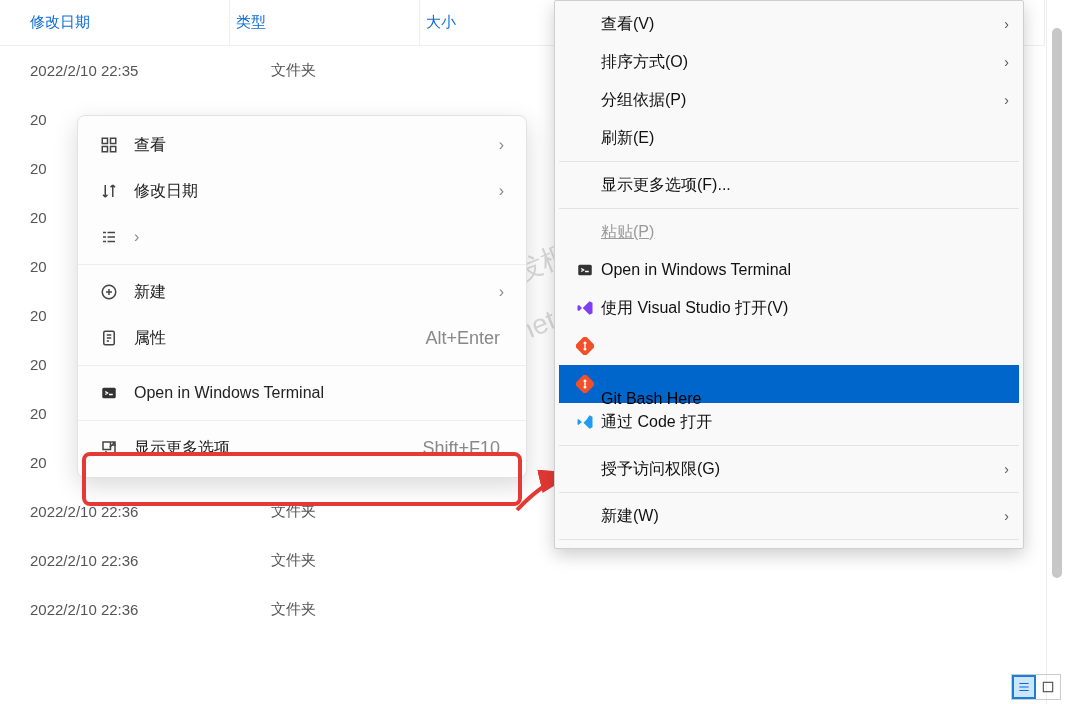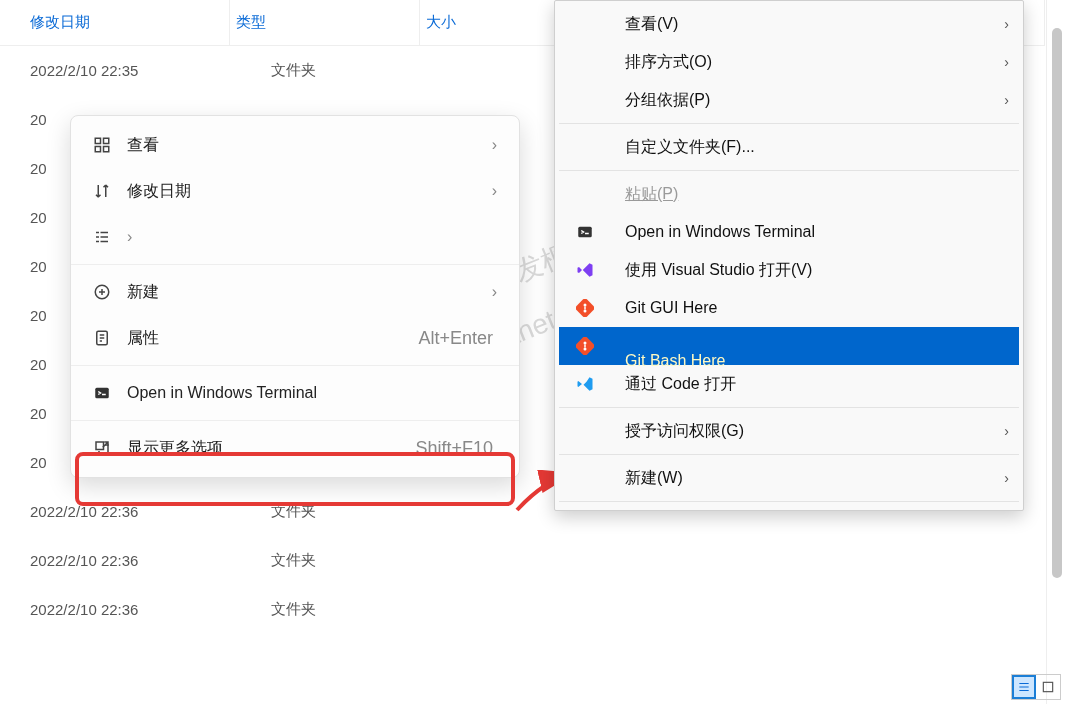--- a/index.html
+++ b/index.html
@@ -43,21 +43,21 @@
     height: 49px;
     align-items: center;
     font-size: 15px;
     color: #555;
   }
   .row .cell-date { width: 230px; padding-left: 30px; }
   .row .cell-type { width: 190px; margin-left: 41px; }
   
   .menu1 {
     position: absolute;
-    left: 70px;
+    left: 77px;
     top: 115px;
     width: 450px;
     background: #fdfdfd;
     border: 1px solid #e2e2e2;
     border-radius: 8px;
     box-shadow: 0 8px 24px rgba(0,0,0,0.15);
     padding: 6px 0;
     z-index: 5;
   }
   .m1-item {
@@ -98,33 +98,32 @@
     padding: 4px 2px;
     z-index: 6;
   }
   .m2-item {
     display: flex;
     align-items: center;
     height: 38px;
     padding: 0 10px 0 10px;
     margin: 0 2px;
     position: relative;
-    gap: 24px;
   }
   .m2-icon {
     width: 32px;
     display:flex;align-items:center;justify-content:center;
   }
   .m2-icon svg { width: 18px; height: 18px; }
   .m2-label { font-size: 16px; color: #111; flex:1; }
   .m2-label.disabled { color: #9a9a9a; text-decoration: underline; }
   .m2-chevron { color: #555; font-size: 14px; }
   .m2-sep { height:1px; background:#e3e3e3; margin:4px 2px; }
   .m2-selected { background:#0066cc; }
-  .m2-selected .m2-label { color:#fef9c3;margin-top:30px; }
+  .m2-selected .m2-label { color:#000000;margin-top:30px; }
   
   .arrow {
     position:absolute;
     z-index:4;
     pointer-events:none;
   }
   
   .scroll-edge {
     position:absolute;
     right:0; top:0;
@@ -330,24 +329,28 @@
   <div class="m2-item">
     <span class="m2-icon"></span>
     <span class="m2-label">排序方式(O)</span>
     <span class="m2-chevron">›</span>
   </div>
   <div class="m2-item">
     <span class="m2-icon"></span>
     <span class="m2-label">分组依据(P)</span>
     <span class="m2-chevron">›</span>
   </div>
+  <div class="m2-item">
+    <span class="m2-icon"></span>
+    <span class="m2-label">刷新(E)</span>
+  </div>
   <div class="m2-sep"></div>
   <div class="m2-item">
     <span class="m2-icon"></span>
-    <span class="m2-label">自定义文件夹(F)...</span>
+    <span class="m2-label">显示更多选项(F)...</span>
   </div>
   <div class="m2-sep"></div>
   <div class="m2-item">
     <span class="m2-icon"></span>
     <span class="m2-label disabled">粘贴(P)</span>
   </div>
   <div class="m2-item">
     <span class="m2-icon">
         <svg viewBox="0 0 24 24">
           <rect x="3" y="5" width="18" height="14" rx="2" fill="#333"></rect>
@@ -366,21 +369,20 @@
   </div>
   <div class="m2-item">
     <span class="m2-icon">
         <svg viewBox="0 0 24 24">
           <rect x="2" y="2" width="20" height="20" rx="4" transform="rotate(45 12 12)" fill="#f34f29"></rect>
           <circle cx="12" cy="8" r="2" fill="#fff"></circle>
           <circle cx="12" cy="16" r="2" fill="#fff"></circle>
           <path d="M12 10v4" stroke="#fff" stroke-width="2"></path>
         </svg>
       </span>
-    <span class="m2-label">Git GUI Here</span>
   </div>
   <div class="m2-item m2-selected">
     <span class="m2-icon">
         <svg viewBox="0 0 24 24">
           <rect x="2" y="2" width="20" height="20" rx="4" transform="rotate(45 12 12)" fill="#f34f29"></rect>
           <circle cx="12" cy="8" r="2" fill="#fff"></circle>
           <circle cx="12" cy="16" r="2" fill="#fff"></circle>
           <path d="M12 10v4" stroke="#fff" stroke-width="2"></path>
         </svg>
       </span>

